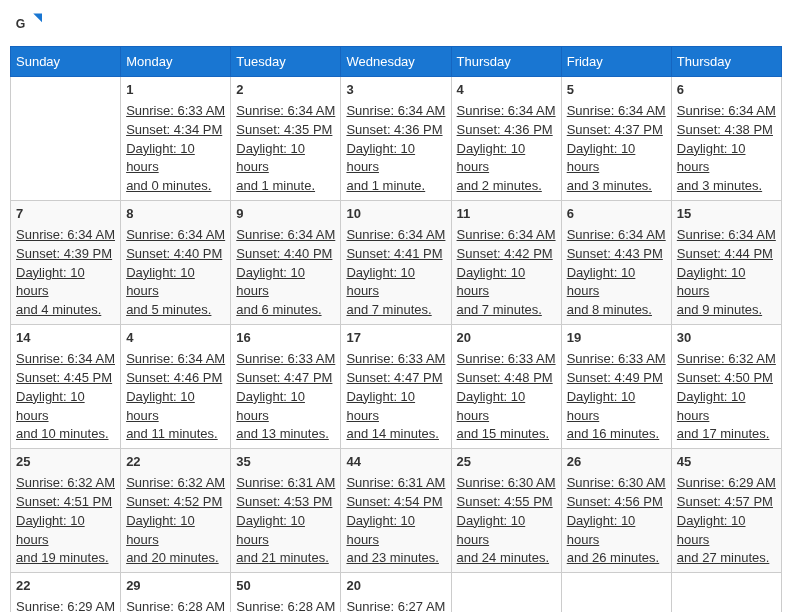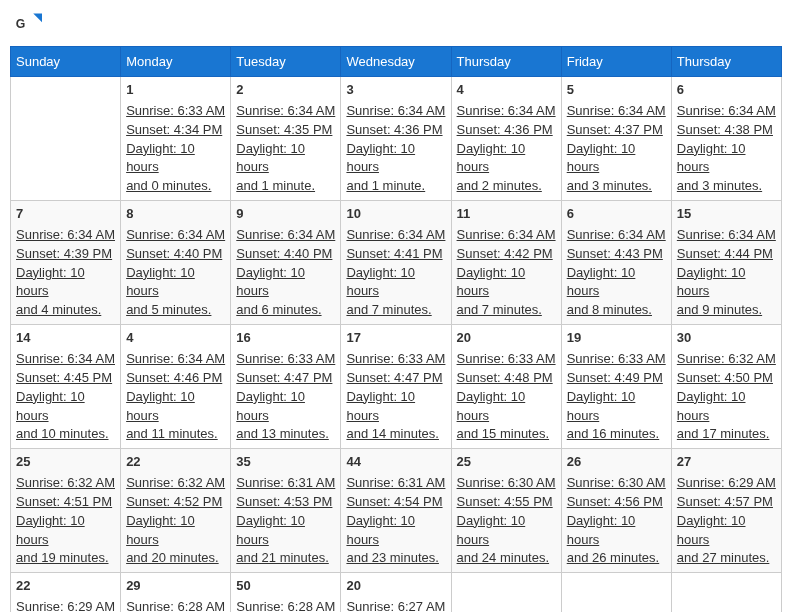--- a/index.html
+++ b/index.html
@@ -219,21 +219,21 @@
         </td>
         <td>
           <span class="day-number">25</span>
           <div class="day-info">Sunrise: 6:30 AM<br>Sunset: 4:55 PM<br>Daylight: 10 hours<br>and 24 minutes.</div>
         </td>
         <td>
           <span class="day-number">26</span>
           <div class="day-info">Sunrise: 6:30 AM<br>Sunset: 4:56 PM<br>Daylight: 10 hours<br>and 26 minutes.</div>
         </td>
         <td>
-          <span class="day-number">27</span>
+          <span class="day-number">45</span>
           <div class="day-info">Sunrise: 6:29 AM<br>Sunset: 4:57 PM<br>Daylight: 10 hours<br>and 27 minutes.</div>
         </td>
       </tr>
       <tr>
         <td>
           <span class="day-number">22</span>
           <div class="day-info">Sunrise: 6:29 AM<br>Sunset: 4:58 PM<br>Daylight: 10 hours<br>and 29 minutes.</div>
         </td>
         <td>
           <span class="day-number">29</span>

